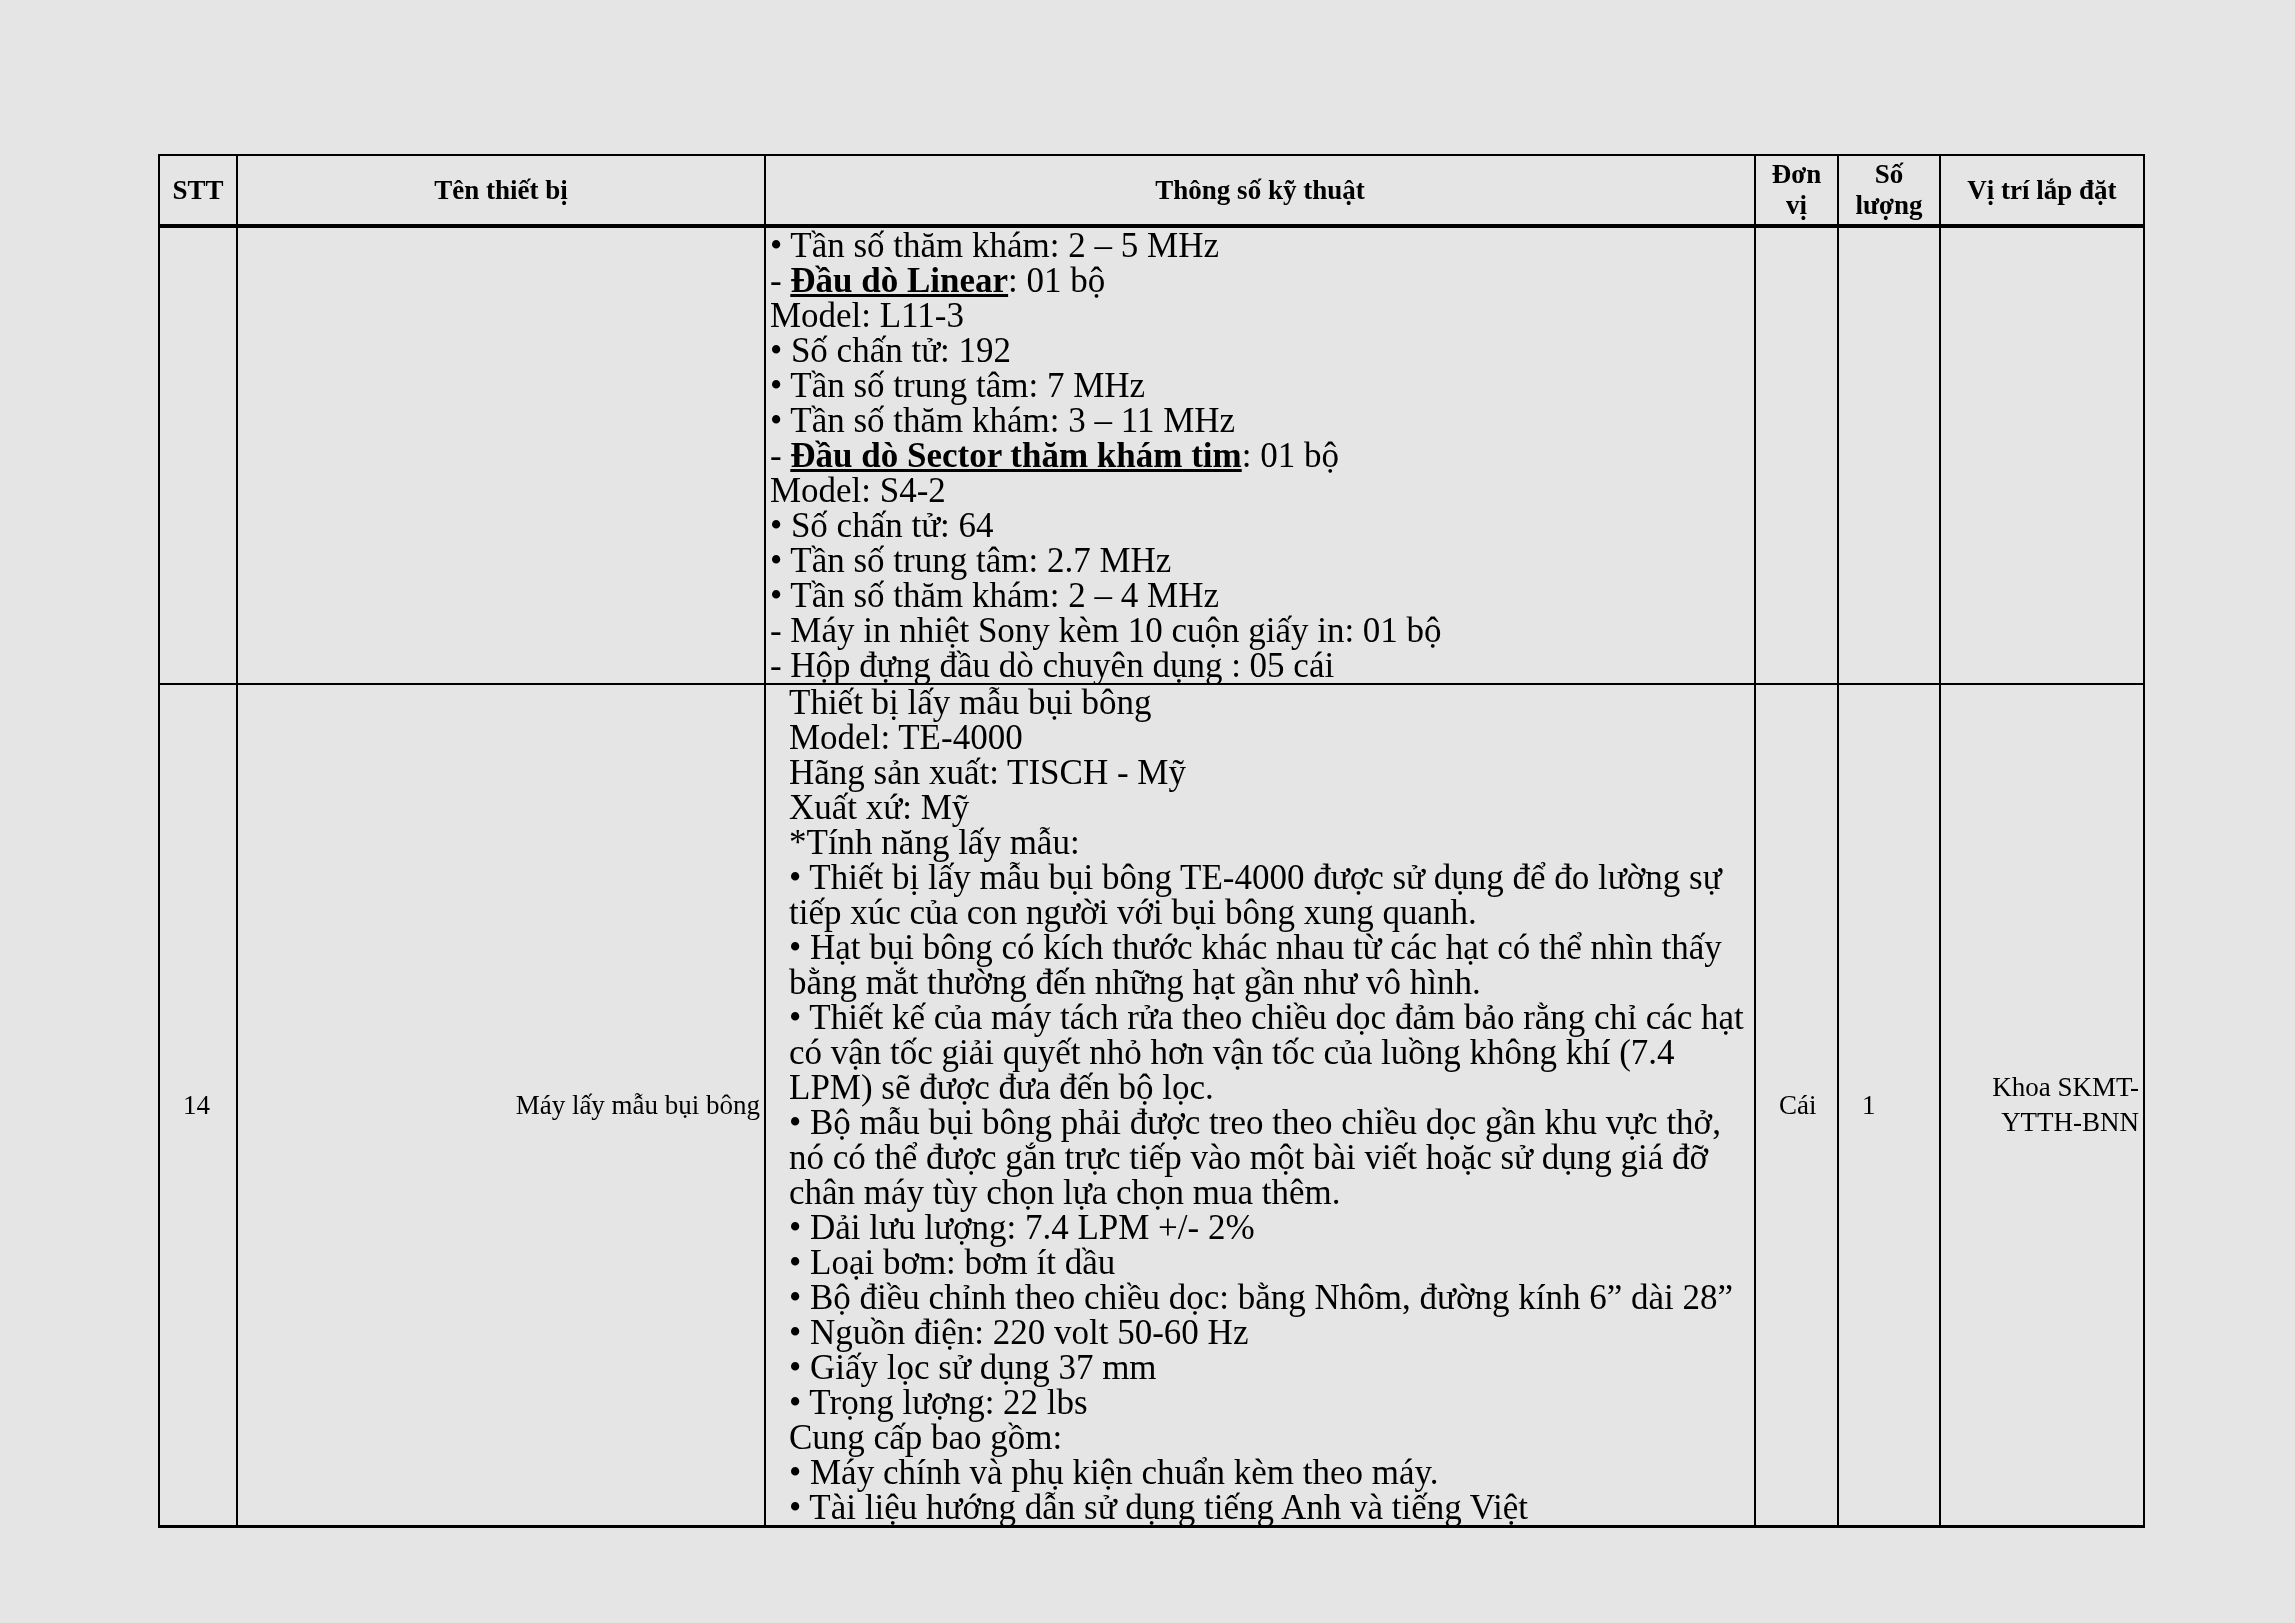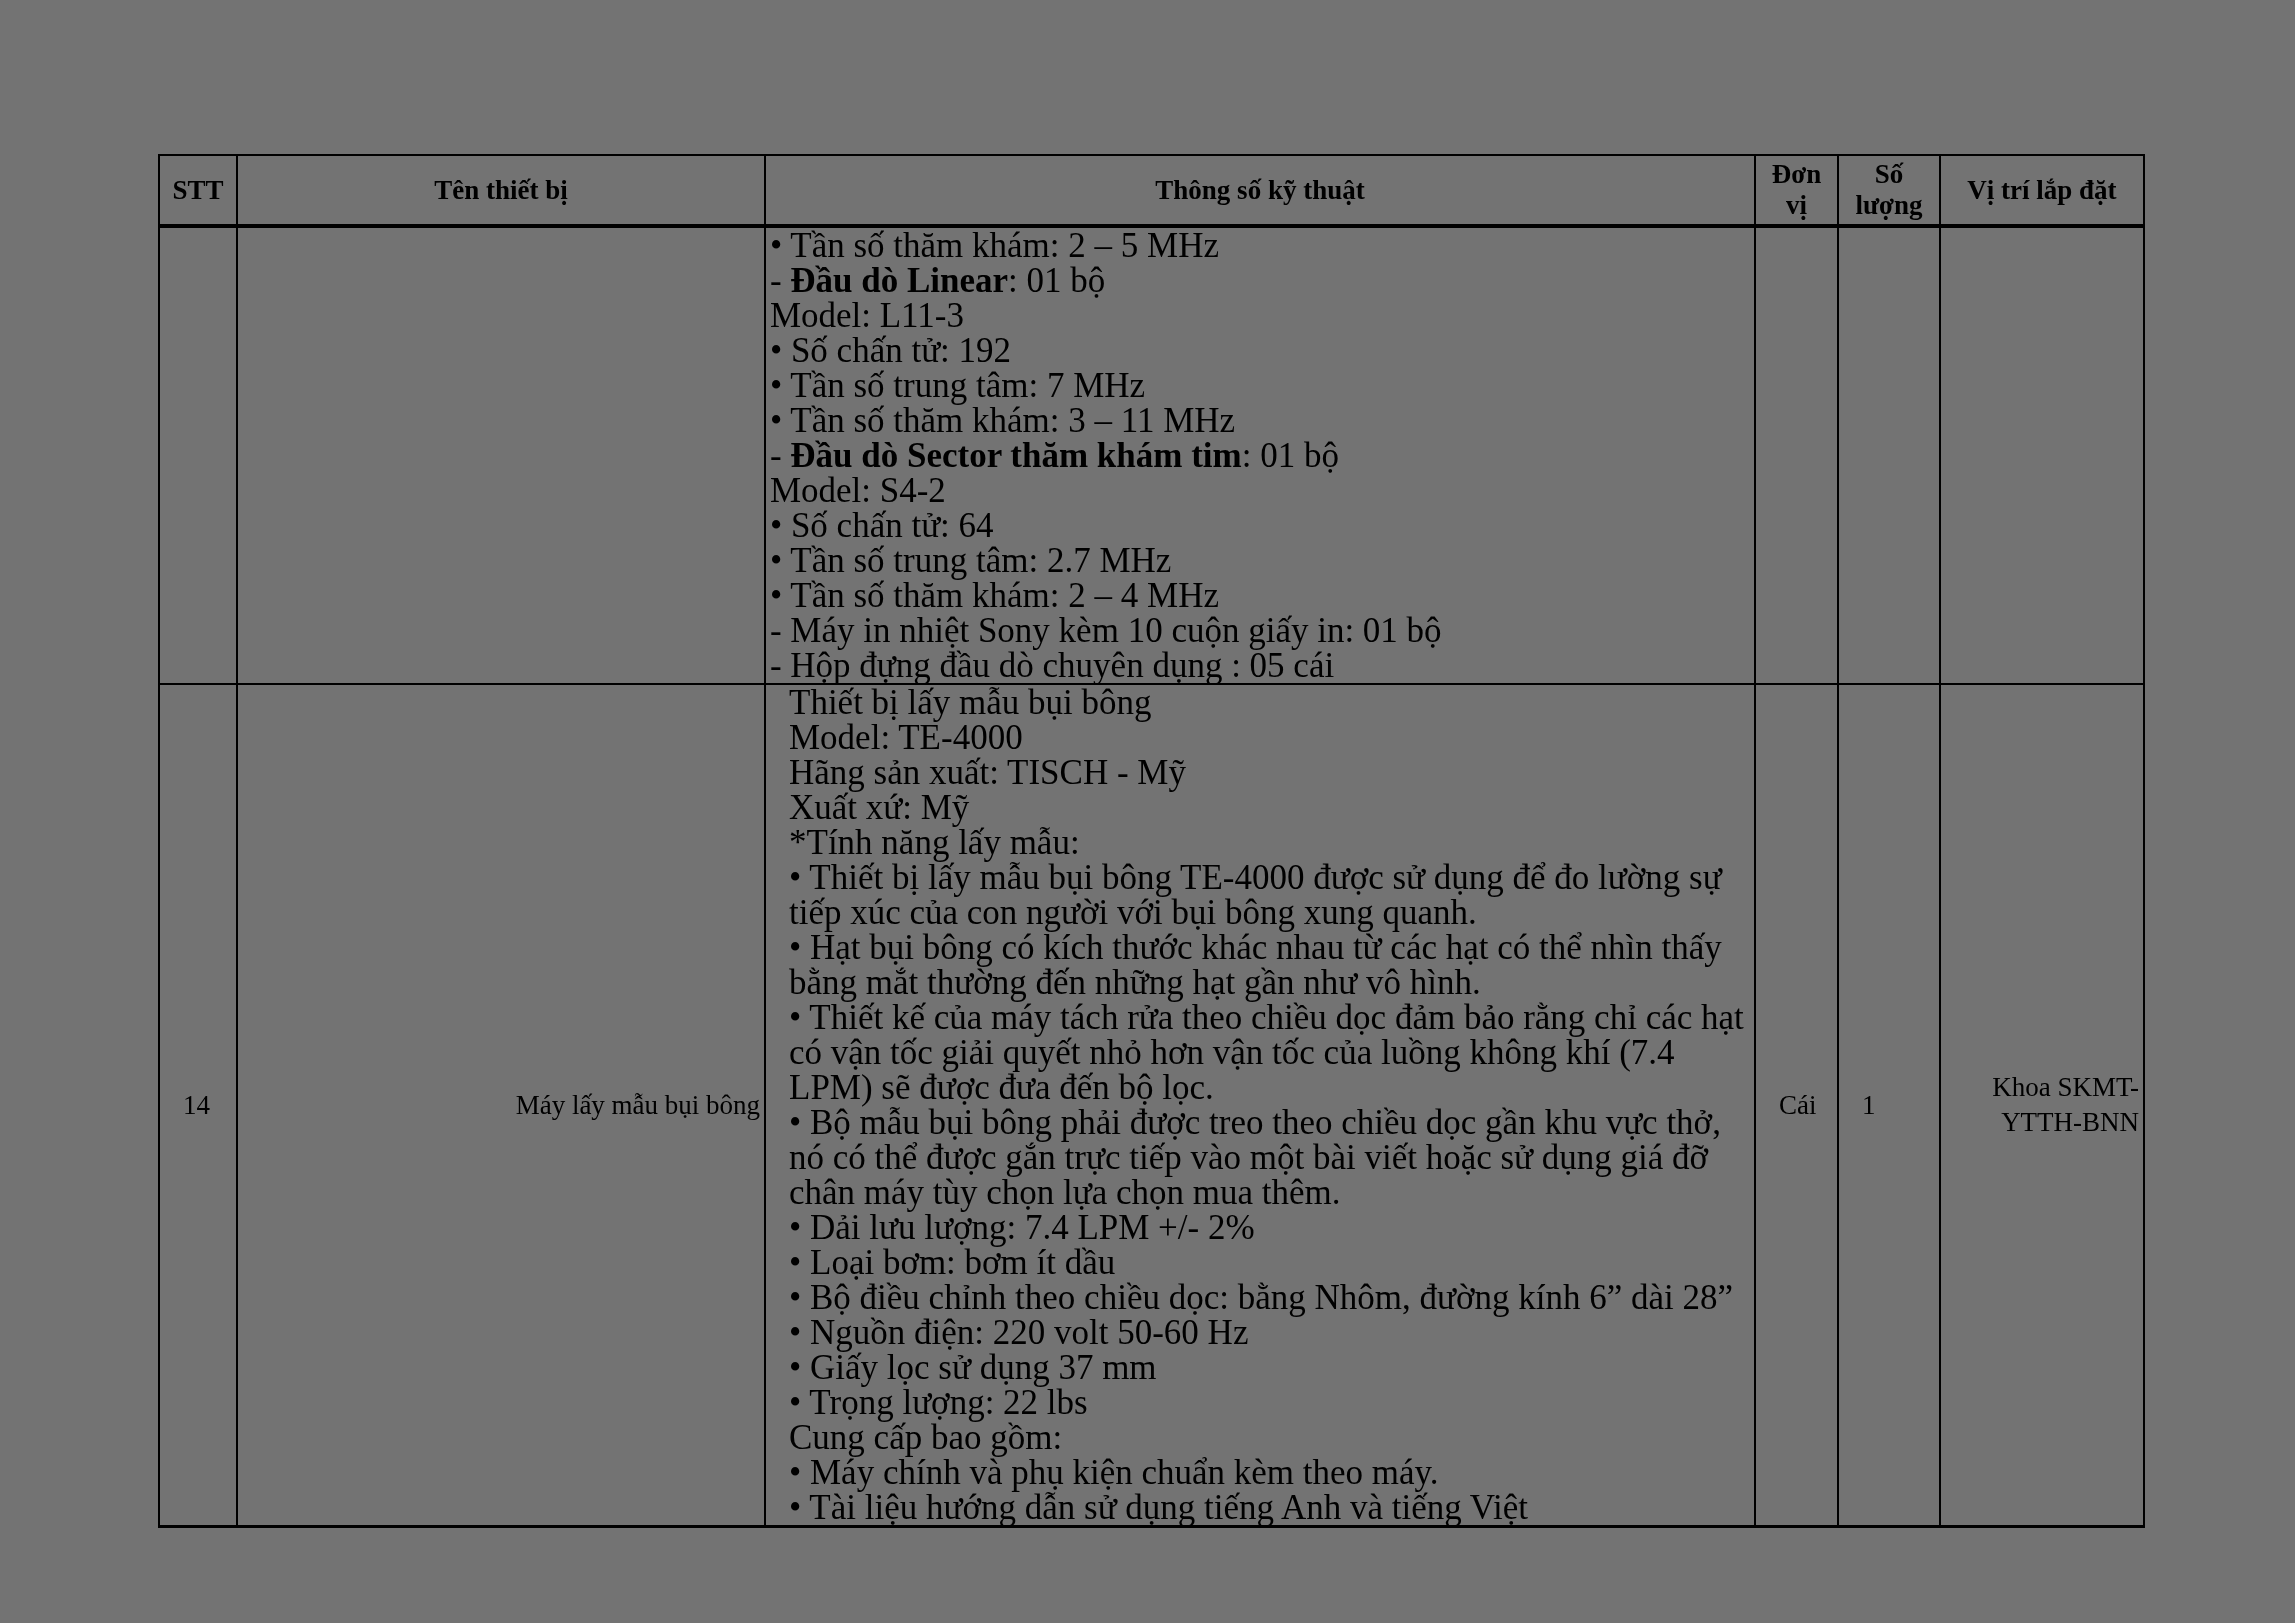--- a/index.html
+++ b/index.html
@@ -4,21 +4,21 @@
 <style>
   html, body {
     margin: 0;
     padding: 0;
     background: #ffffff;
   }
   .page {
     position: relative;
     width: 2295px;
     height: 1623px;
-    background: #737373;
+    background: #e5e5e5;
     color: #000000;
     font-family: "Liberation Serif", "DejaVu Serif", serif;
     overflow: hidden;
   }
   table.equip-table {
     position: absolute;
     left: 158px;
     top: 154px;
     width: 1985px;
     border-collapse: collapse;
@@ -57,21 +57,21 @@
   }
   td.cell-specs {
     vertical-align: top;
     text-align: left;
     padding: 2px 10.5px 3.9px 10.5px;
   }
   .spec-line {
     line-height: 35px;
     font-size: 35px;
   }
-  .spec-line b { font-weight: bold; }
+  .spec-line b { font-weight: bold; text-decoration: underline; }
   td.cell-loc { text-align: right; padding: 0 6.5px; }
 </style>
 </head>
 <body>
 
 <div class="page">
   <table class="equip-table">
     <colgroup>
       <col style="width:78px">
       <col style="width:528px">

